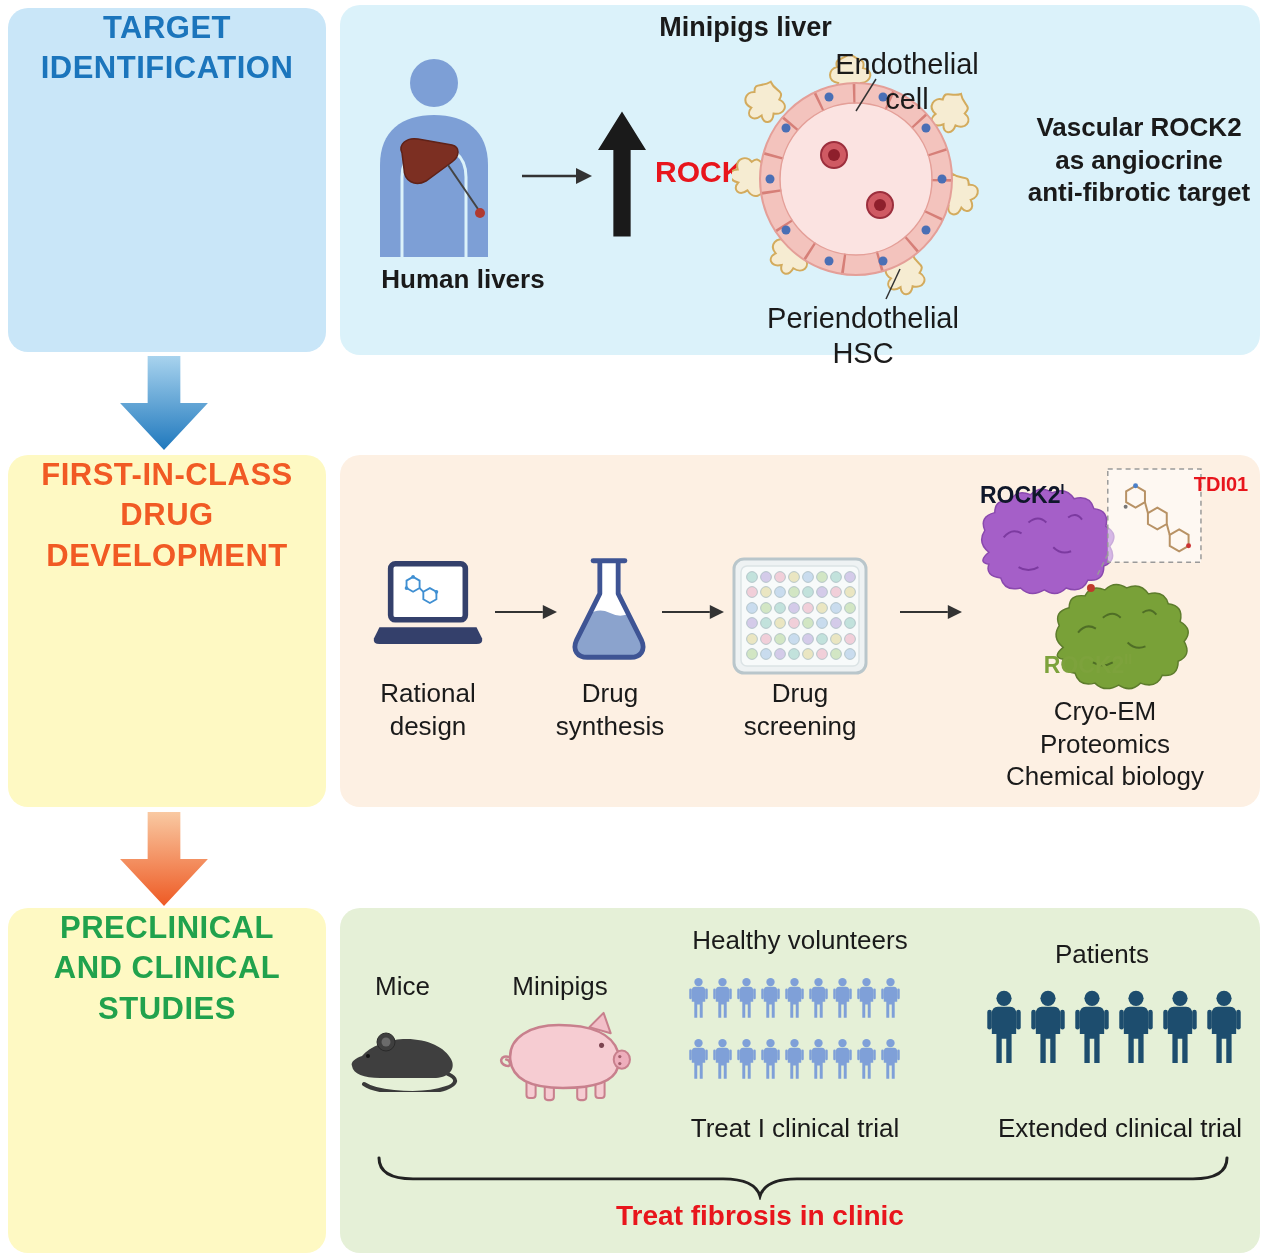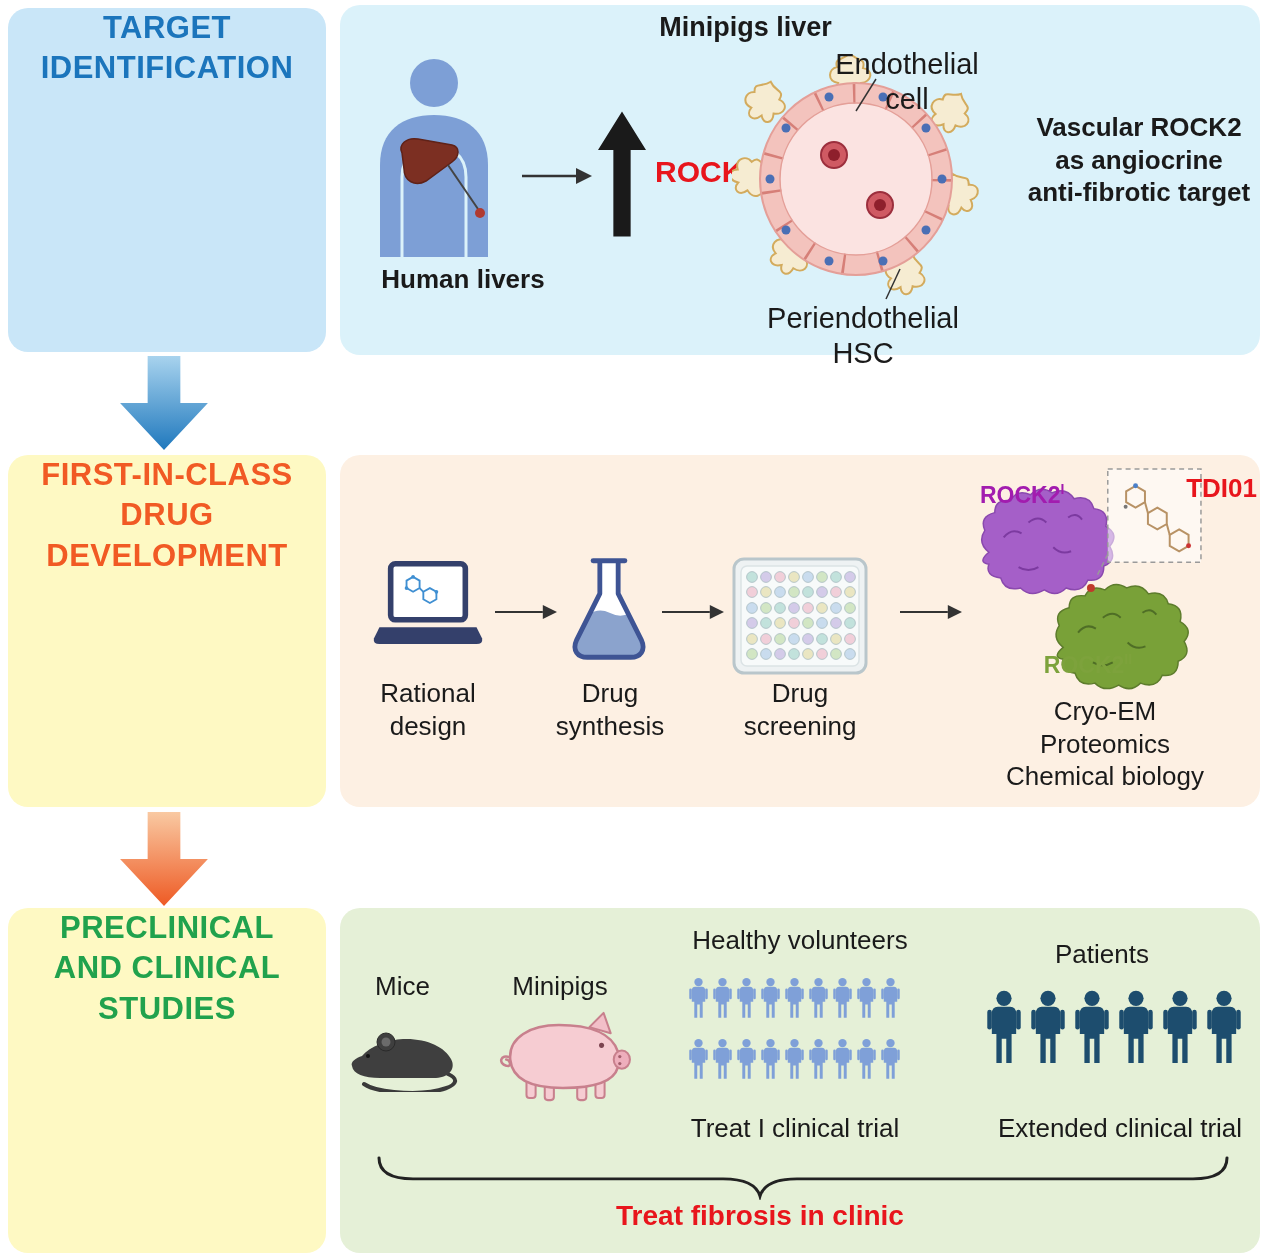--- a/index.html
+++ b/index.html
@@ -19,24 +19,24 @@
   .box-clin-label span { color:#21a24d; }
   .box-clin-content { background:#e5f0d7; }
   .t { position:absolute; text-align:center; }
   .bold { font-weight:bold; }
   .pre { white-space:pre-line; }
   .f27 { font-size:27px; line-height:1.25; }
   .f26 { font-size:26px; line-height:1.25; }
   .f24 { font-size:29px; line-height:1.2; }
   .red { color:#e8151c; }
   .rock2-big { font-size:30px; font-weight:bold; color:#e8151c; }
-  .rock2i { color:#a21caf; font-size:23px; font-weight:600; }
+  .rock2i { color:#0f172a; font-size:23px; font-weight:600; }
   .rock2ii { color:#7da23c; font-size:23px; font-weight:600; }
   .rock2i sup, .rock2ii sup { font-size:14px; }
-  .tdi { color:#e8151c; font-size:26px; font-weight:bold; text-align:right; }
+  .tdi { color:#e8151c; font-size:20px; font-weight:bold; }
   .vol-rows { display:flex; flex-direction:column; gap:4px; }
   .vol-row { display:flex; gap:3px; }
   .vol-row svg { width:21px; height:57px; color:#7fa0d8; }
   .pat-row { display:flex; gap:6px; }
   .pat-row svg { width:38px; height:104px; color:#1d4d6e; }
 </style>
 </head>
 <body>
 
 <div class="page">

